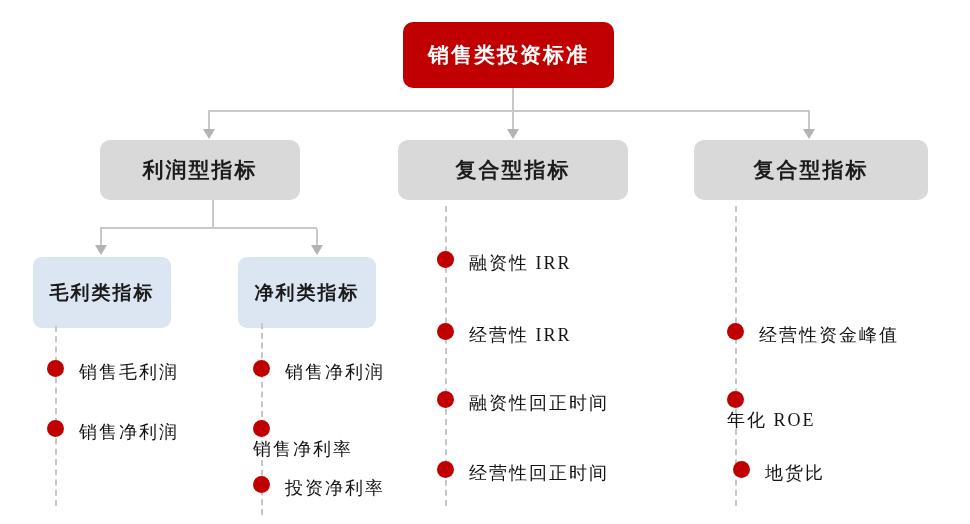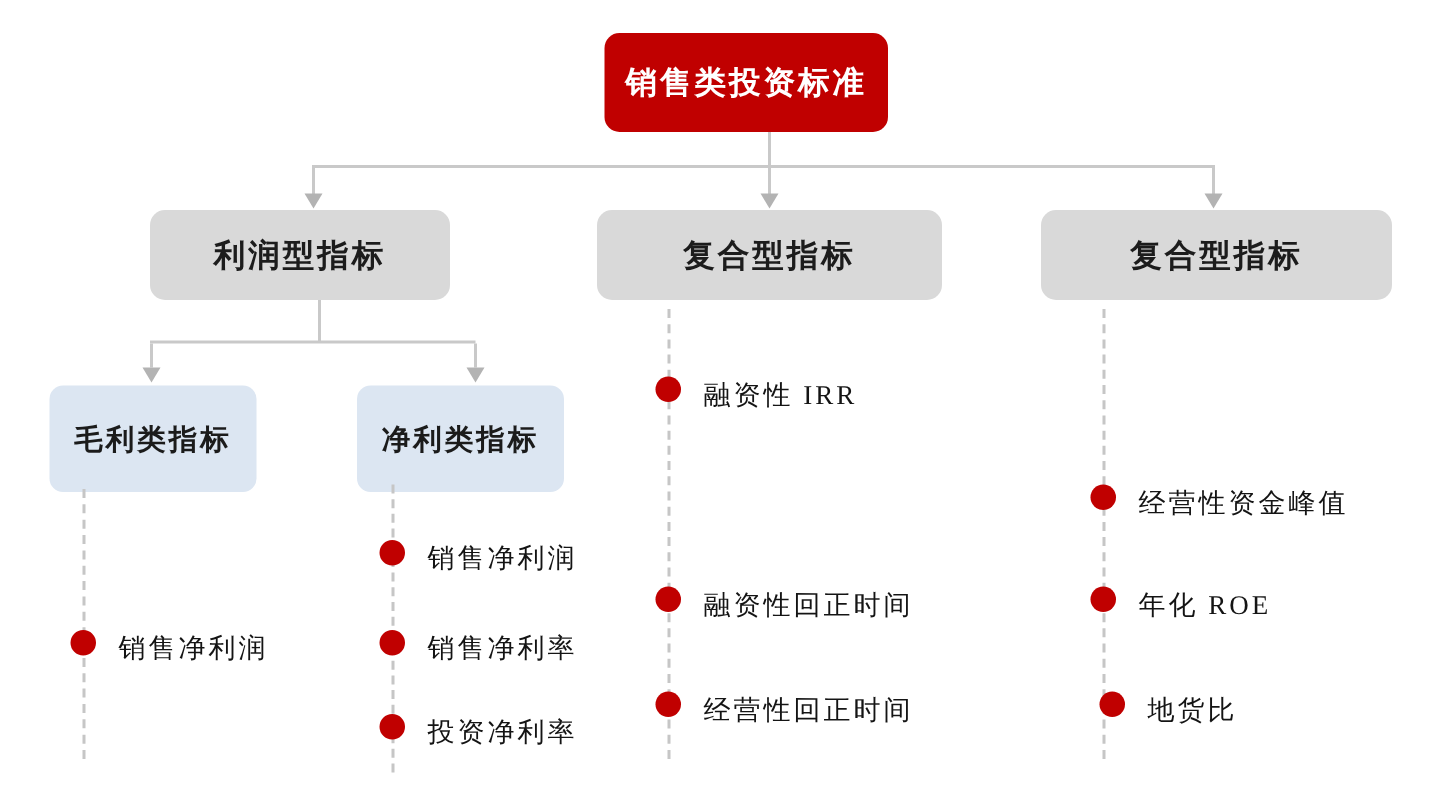--- a/index.html
+++ b/index.html
@@ -2,21 +2,21 @@
 <html><head>
 <meta charset="utf-8">
 <style>
   html,body{margin:0;padding:0;background:#ffffff;}
   #canvas{
     position:relative;width:970px;height:524px;background:#ffffff;overflow:hidden;
     font-family:"Liberation Serif","DejaVu Serif",serif;color:#1b1b1b;
   }
   .node{position:absolute;display:flex;align-items:center;justify-content:center;
         border-radius:10px;font-weight:bold;letter-spacing:2px;text-align:center;}
-  .root-node{left:403px;top:22px;width:189px;height:66px;background:#c00000;
+  .root-node{left:403px;top:22px;width:211px;height:66px;background:#c00000;
              color:#ffffff;font-size:21px;}
   .branch-node{top:140px;height:60px;background:#d9d9d9;font-size:21px;color:#1c1c1c;}
   .branch-1{left:100px;width:200px;}
   .branch-2{left:398px;width:230px;}
   .branch-3{left:694px;width:234px;align-items:center;}
   .sub-node{top:257px;height:71px;background:#dce6f2;font-size:19px;border-radius:9px;}
   .sub-1{left:33px;width:138px;}
   .sub-2{left:238px;width:138px;text-align:right;}
   .line{position:absolute;background:#c9c9c9;}
   .dash{position:absolute;width:0;border-left:2px dashed #c6c6c6;}
@@ -68,56 +68,64 @@
   </div>
   <div class="node sub-node sub-2">
     <span>净利类指标</span>
   </div>
 
   <div class="dash" style="left:55px;top:326px;height:180px;"></div>
   <div class="dash" style="left:261px;top:323px;height:192px;"></div>
   <div class="dash" style="left:445px;top:206px;height:300px;"></div>
   <div class="dash" style="left:735px;top:206px;height:300px;"></div>
 
+  <div class="item" style="left:47px;top:360px;">
+    <span class="bullet"></span>
+    <span class="item-label">销售毛利润</span>
+  </div>
   <div class="item" style="left:47px;top:420px;">
     <span class="bullet"></span>
     <span class="item-label">销售净利润</span>
   </div>
 
   <div class="item" style="left:253px;top:360px;">
     <span class="bullet"></span>
     <span class="item-label">销售净利润</span>
   </div>
-  <div class="item" style="left:253px;top:420px;">
+  <div class="item" style="left:253px;top:420px;flex-direction:column;">
     <span class="bullet"></span>
     <span class="item-label">销售净利率</span>
   </div>
   <div class="item" style="left:253px;top:476px;">
     <span class="bullet"></span>
     <span class="item-label">投资净利率</span>
   </div>
 
   <div class="item" style="left:437px;top:251px;">
     <span class="bullet"></span>
     <span class="item-label">融资性 IRR</span>
+  </div>
+  <div class="item" style="left:437px;top:323px;">
+    <span class="bullet"></span>
+    <span class="item-label">经营性 IRR</span>
   </div>
   <div class="item" style="left:437px;top:391px;">
     <span class="bullet"></span>
     <span class="item-label">融资性回正时间</span>
   </div>
   <div class="item" style="left:437px;top:461px;">
     <span class="bullet"></span>
     <span class="item-label">经营性回正时间</span>
   </div>
 
   <div class="item" style="left:727px;top:323px;">
     <span class="bullet"></span>
     <span class="item-label">经营性资金峰值</span>
   </div>
-  <div class="item" style="left:727px;top:391px;">
+  <div class="item" style="left:727px;top:391px;flex-direction:column;">
     <span class="bullet"></span>
     <span class="item-label">年化 ROE</span>
   </div>
   <div class="item" style="left:727px;top:461px;margin-left:6px;">
     <span class="bullet"></span>
     <span class="item-label">地货比</span>
   </div>
 
 </div>
 

